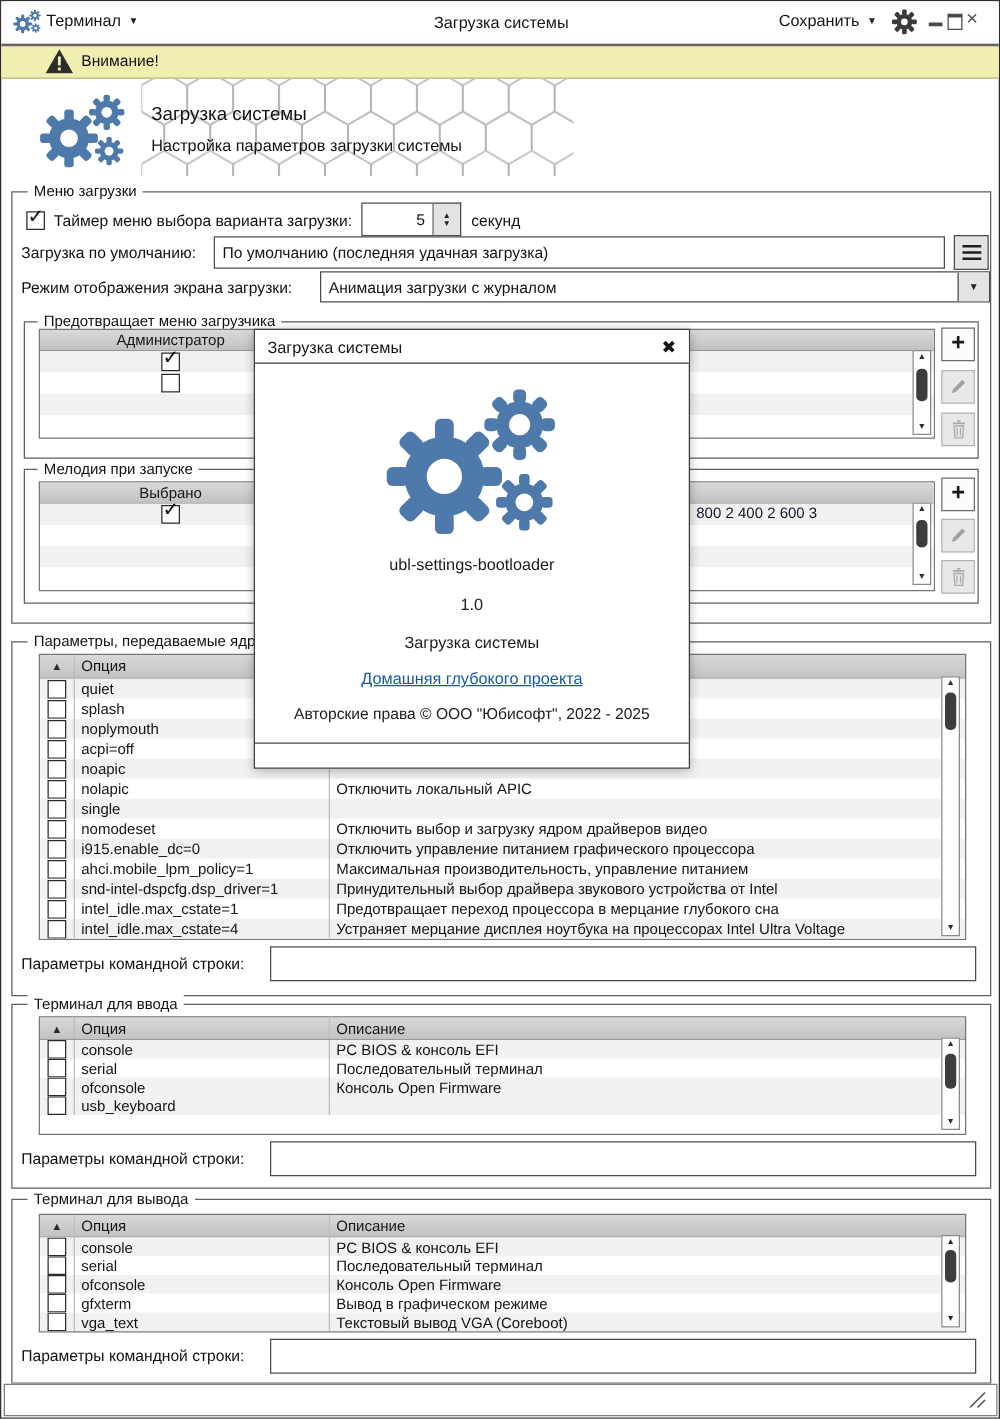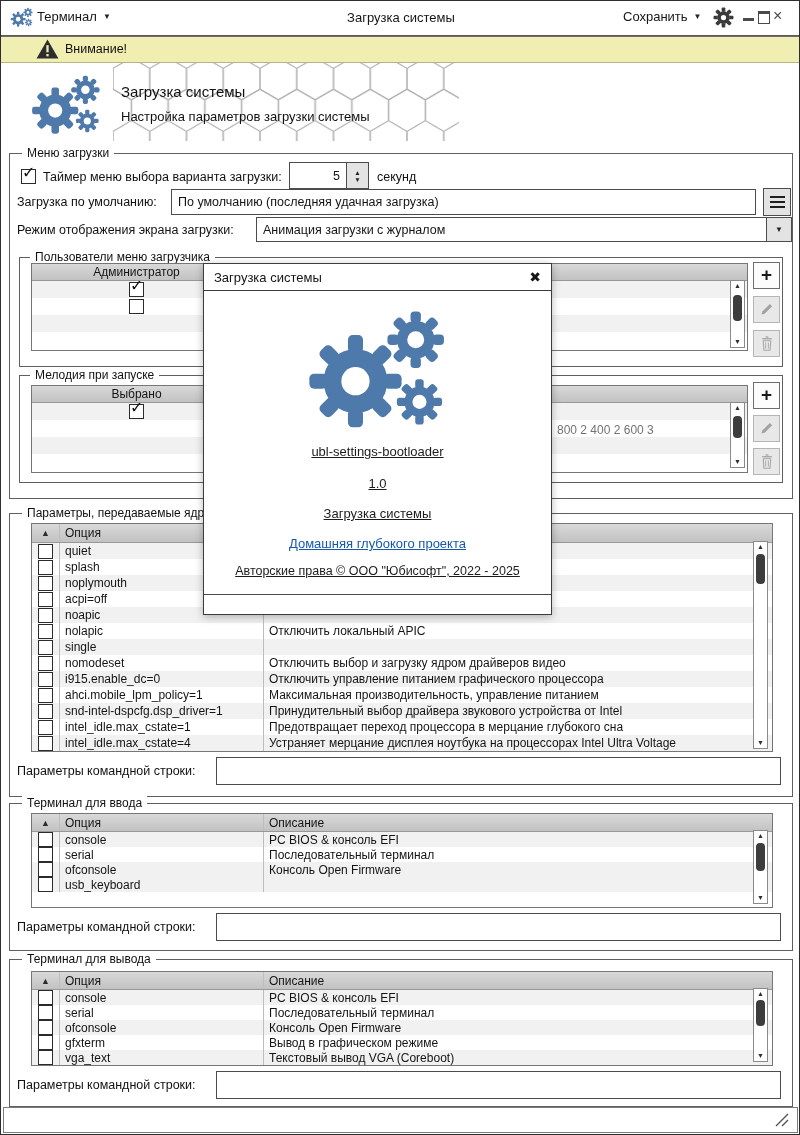--- a/index.html
+++ b/index.html
@@ -52,26 +52,26 @@
   .combo .val{flex:1;font-size:12.5px;color:#141414;padding:0 6px;white-space:nowrap;overflow:hidden;}
   .combo .dropbtn{width:24px;height:100%;background:#e3e3e3;border-left:1px solid #4c4c4c;display:flex;
                   align-items:center;justify-content:center;font-size:8px;color:#222;flex:none;}
   
   .dlg{position:absolute;left:202px;top:262px;width:349px;height:352px;background:#fff;border:1px solid #3c3c3c;
        box-shadow:0 2px 8px rgba(0,0,0,.28);z-index:20;box-sizing:border-box;}
   .dlg-titlebar{position:absolute;left:0;top:0;right:0;height:26px;border-bottom:1px solid #3c3c3c;display:flex;
                 align-items:center;background:#fff;}
   .dlg-title{font-size:13px;color:#141414;padding-left:10px;flex:1;}
   .dlg-close{font-size:14px;color:#151515;padding:0 10px;font-weight:700;}
-  .dlg-c{position:absolute;left:0;width:100%;text-align:center;color:#1c1c1c;text-decoration:underline;}
+  .dlg-c{position:absolute;left:0;width:100%;text-align:center;color:#1c1c1c;}
   .dlg-hr{position:absolute;left:0;right:0;top:330px;border-top:1px solid #4a4a4a;}
   .link{color:#1558b0;text-decoration:underline;font-size:13px;}
   
   .status{position:absolute;left:2px;top:1106px;width:795px;height:26px;border:1px solid #7c7c7c;box-sizing:border-box;background:#fff;}
-  .melody-val{position:absolute;font-size:12px;color:#737373;white-space:nowrap;z-index:1;margin-top:20px;}
+  .melody-val{position:absolute;font-size:12px;color:#0f172a;white-space:nowrap;z-index:1;}
 </style>
 </head>
 <body>
 
 <svg width="0" height="0" style="position:absolute">
   <defs>
     <g id="gears3" fill="#4e79ab">
       <g transform="translate(60,84)">
         <rect x="-8" y="-49" width="16" height="19" rx="5"></rect>
           <rect x="-8" y="-49" width="16" height="19" rx="5" transform="rotate(45)"></rect>
@@ -199,21 +199,21 @@
   </div>
 
   <span class="lbl" style="left:16px;top:222px">Режим отображения экрана загрузки:</span>
   <div class="combo" style="left:255px;top:216px;width:536px;height:25px">
     <span class="val">Анимация загрузки с журналом</span>
     <span class="dropbtn">▼</span>
   </div>
 
   
   <div class="grp" style="left:18px;top:256px;width:762px;height:108px">
-    <span class="legend" style="left:10px">Пользователи меню загрузчика</span>
+    <span class="legend" style="left:10px">Предотвращает меню загрузчика</span>
   </div>
   <div class="tbl" style="left:30px;top:262px;width:715px;height:86px">
     <div class="thead" style="height:16px">
       <span class="th ctr cdiv" style="width:210px">Администратор</span>
       <span class="th" style="flex:1"></span>
     </div>
     <div class="tr odd" style="height:17px">
       <span class="td ctr cdiv" style="width:210px">
           <span class="cb checked"></span>
         </span>

